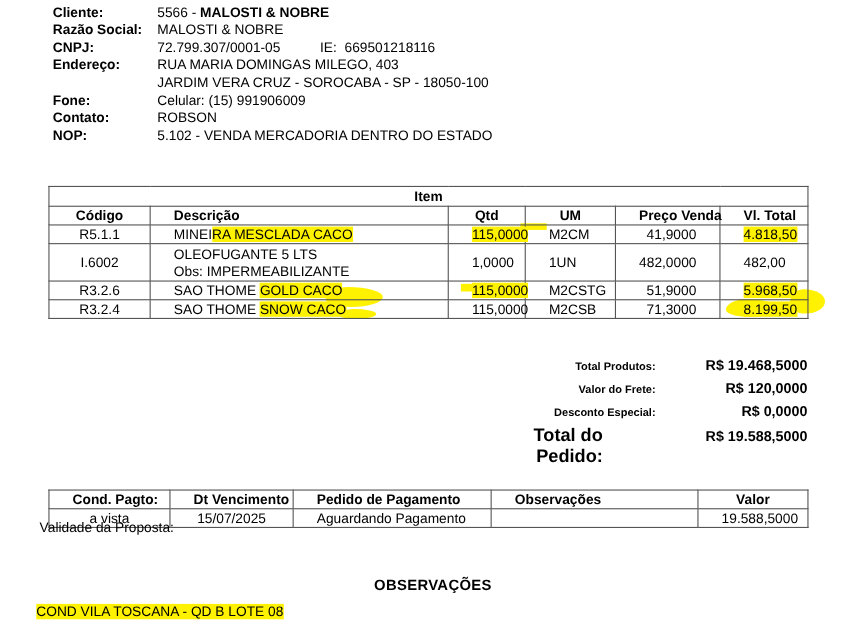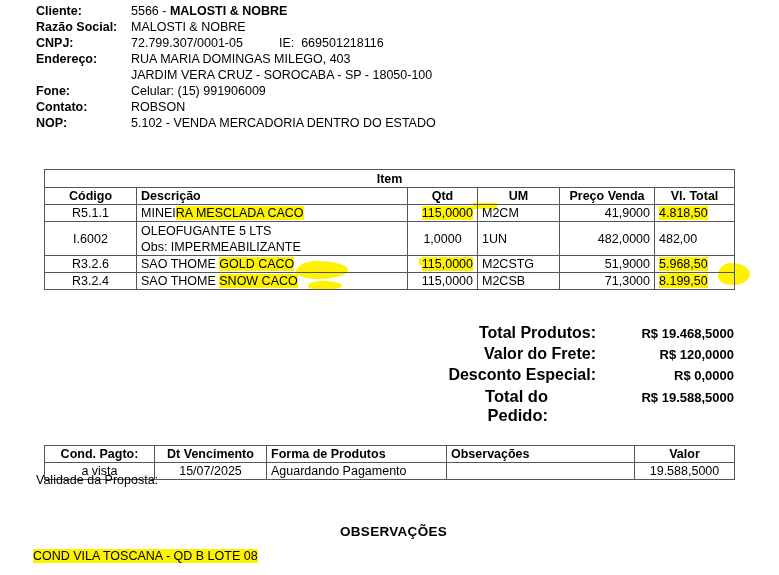--- a/index.html
+++ b/index.html
@@ -21,20 +21,21 @@
     position: absolute;
     left: 36px;
     top: 3px;
     width: 700px;
   }
   .hdr-row {
     display: flex;
     align-items: baseline;
     height: 16px;
     line-height: 16px;
+    margin-left: 12px;
   }
   .hdr-label {
     width: 95px;
     flex: 0 0 95px;
     font-size: 12.5px;
     font-weight: bold;
   }
   .hdr-value {
     font-size: 12.5px;
   }
@@ -44,21 +45,21 @@
   
   table.doc {
     border-collapse: collapse;
     position: absolute;
     table-layout: fixed;
   }
   table.doc td, table.doc th {
     border: 1px solid #555555;
     font-size: 12.5px;
     font-weight: normal;
-    padding: 0 4px;
+    padding: 0 21px;
     height: 17px;
     box-sizing: border-box;
     background: transparent;
     white-space: nowrap;
     overflow: visible;
   }
   table.doc th {
     font-weight: bold;
     text-align: center;
   }
@@ -94,21 +95,21 @@
     top: 324px;
     width: 304px;
   }
   .tot-row {
     display: flex;
     align-items: baseline;
     justify-content: flex-end;
     height: 21px;
   }
   .tot-label {
-    font-size: 16px;
+    font-size: 10px;
     font-weight: bold;
     text-align: right;
     padding-right: 10px;
   }
   .tot-label.plain { font-weight: bold; }
   .tot-value {
     font-size: 13px;
     font-weight: bold;
     text-align: right;
     width: 128px;
@@ -316,21 +317,21 @@
     <col style="width:110px">
     <col style="width:112px">
     <col style="width:180px">
     <col style="width:188px">
     <col style="width:100px">
   </colgroup>
   <thead>
     <tr>
       <th>Cond. Pagto:</th>
       <th>Dt Vencimento</th>
-      <th style="text-align:left;">Forma de Produtos</th>
+      <th style="text-align:left;">Pedido de Pagamento</th>
       <th style="text-align:left;">Observações</th>
       <th>Valor</th>
     </tr>
   </thead>
   <tbody>
     <tr>
       <td>a vista</td>
       <td>15/07/2025</td>
       <td class="left-al">Aguardando Pagamento</td>
       <td class="left-al"></td>

